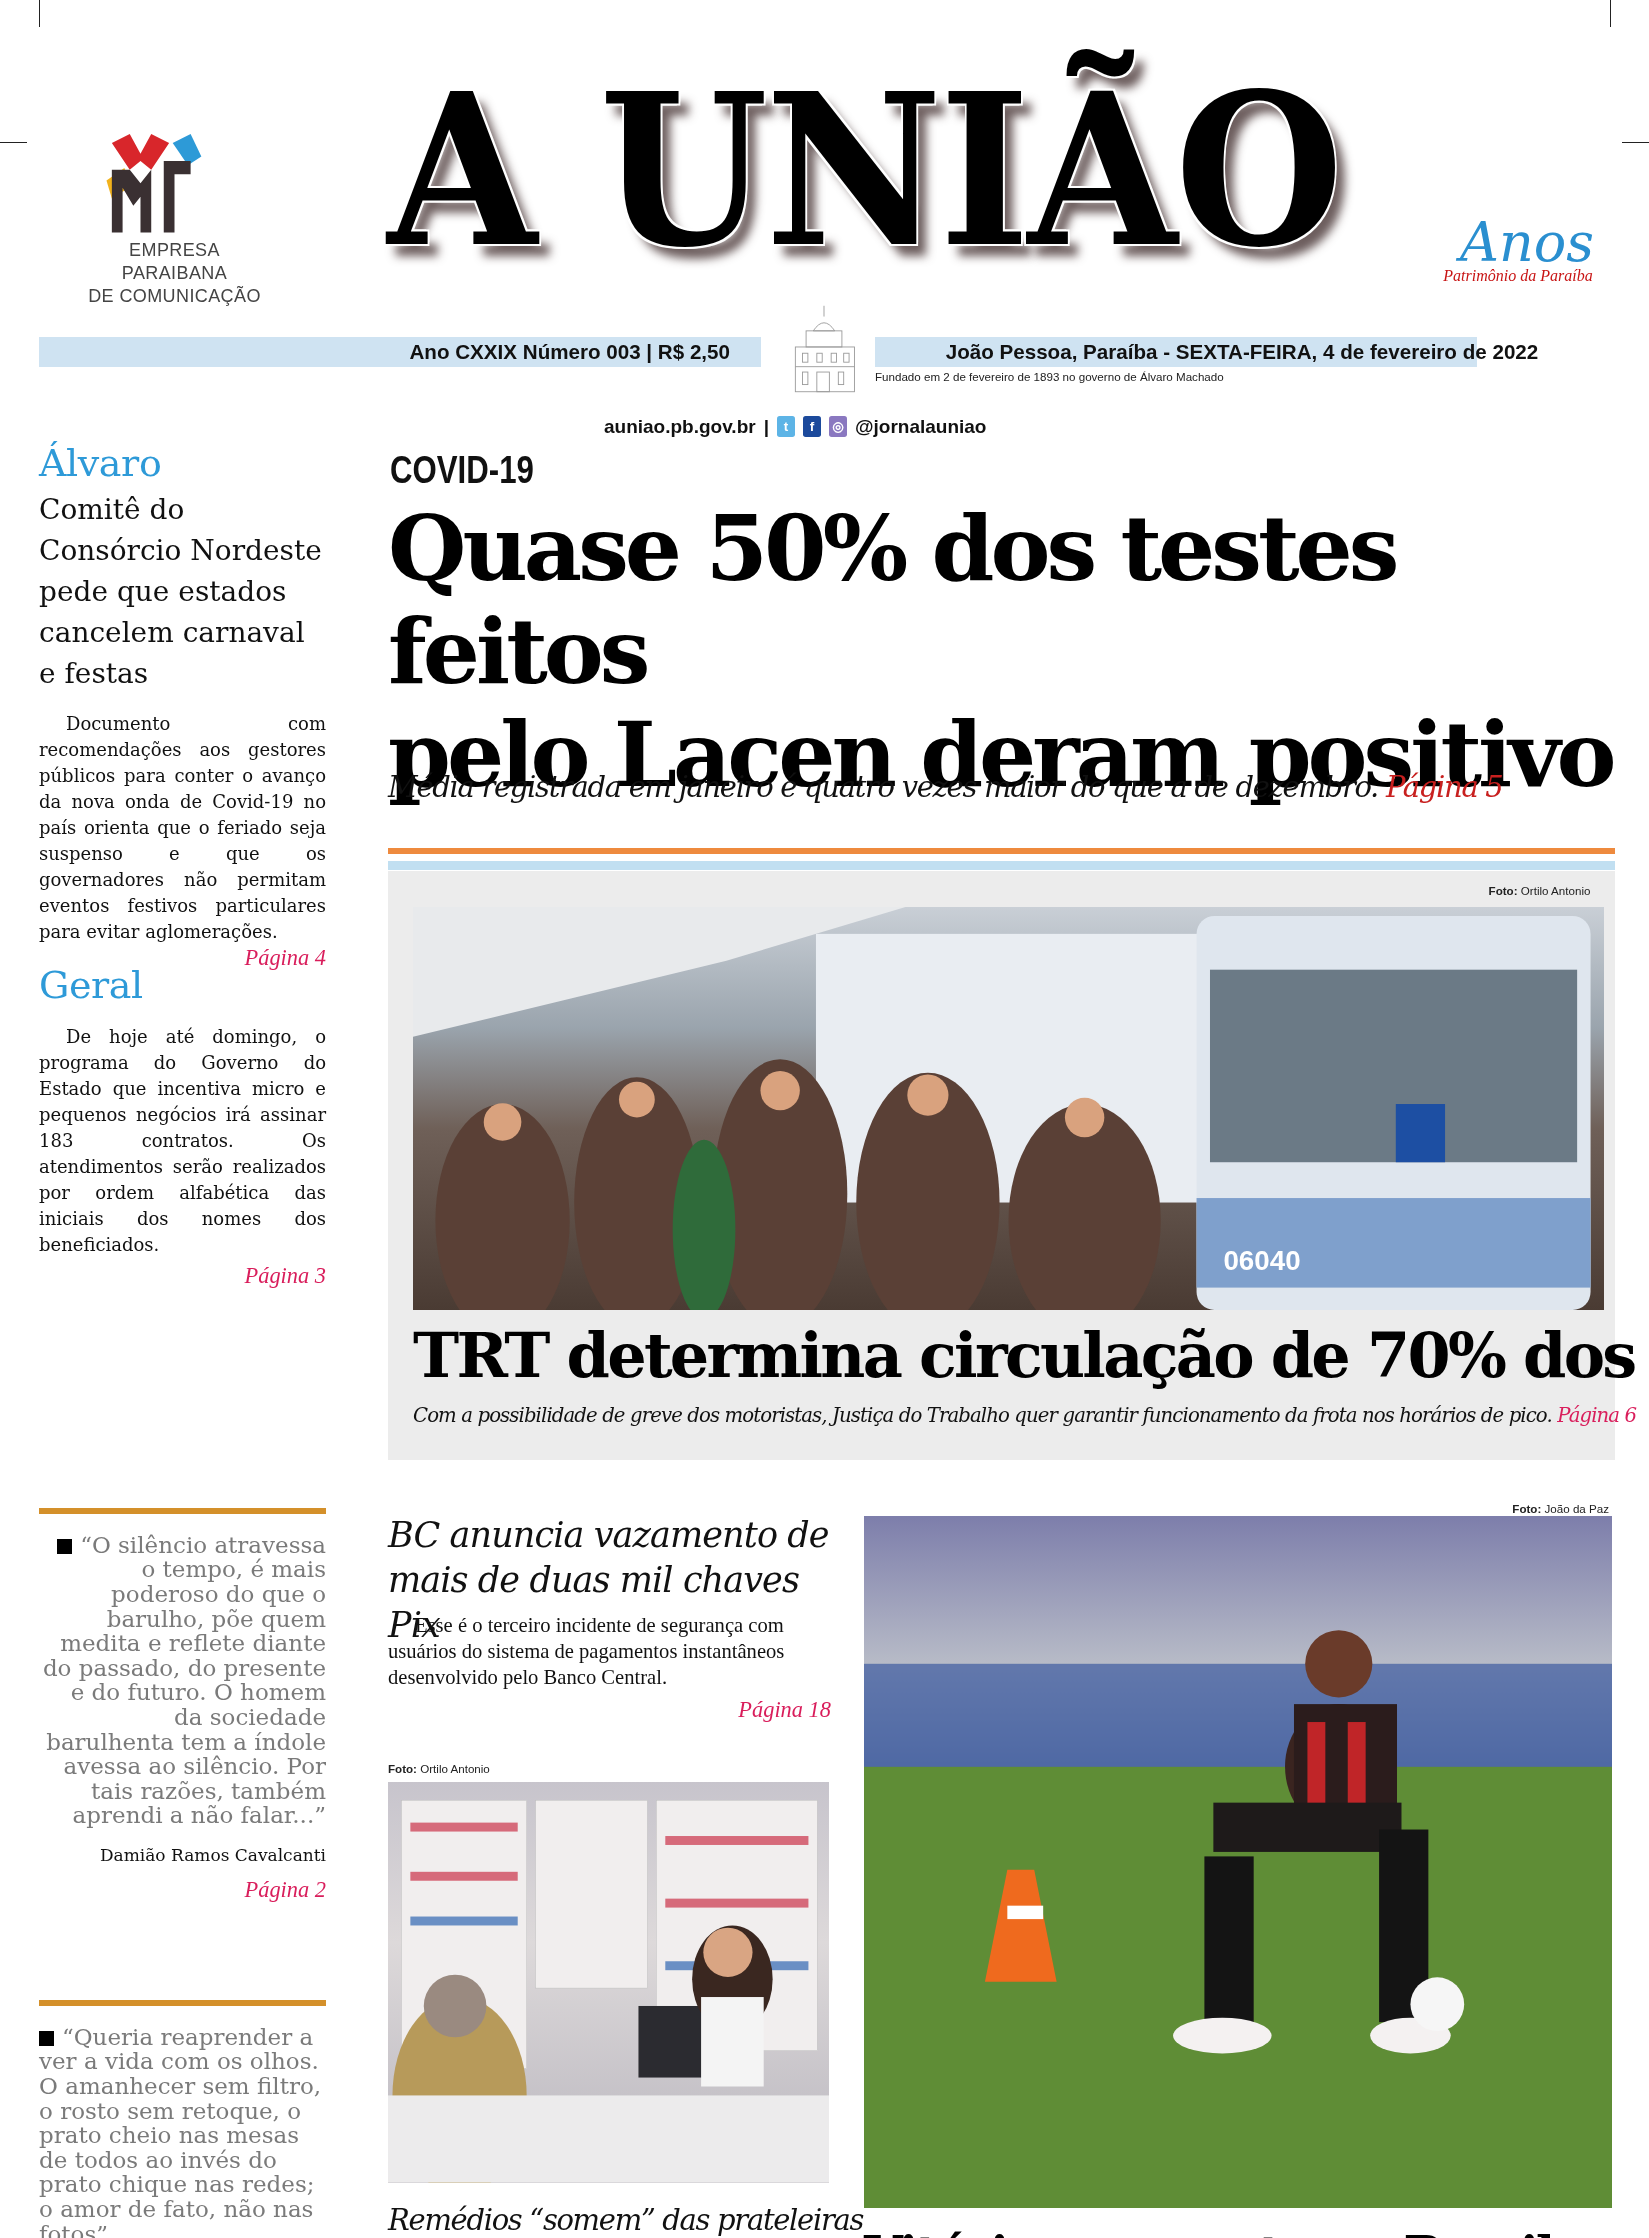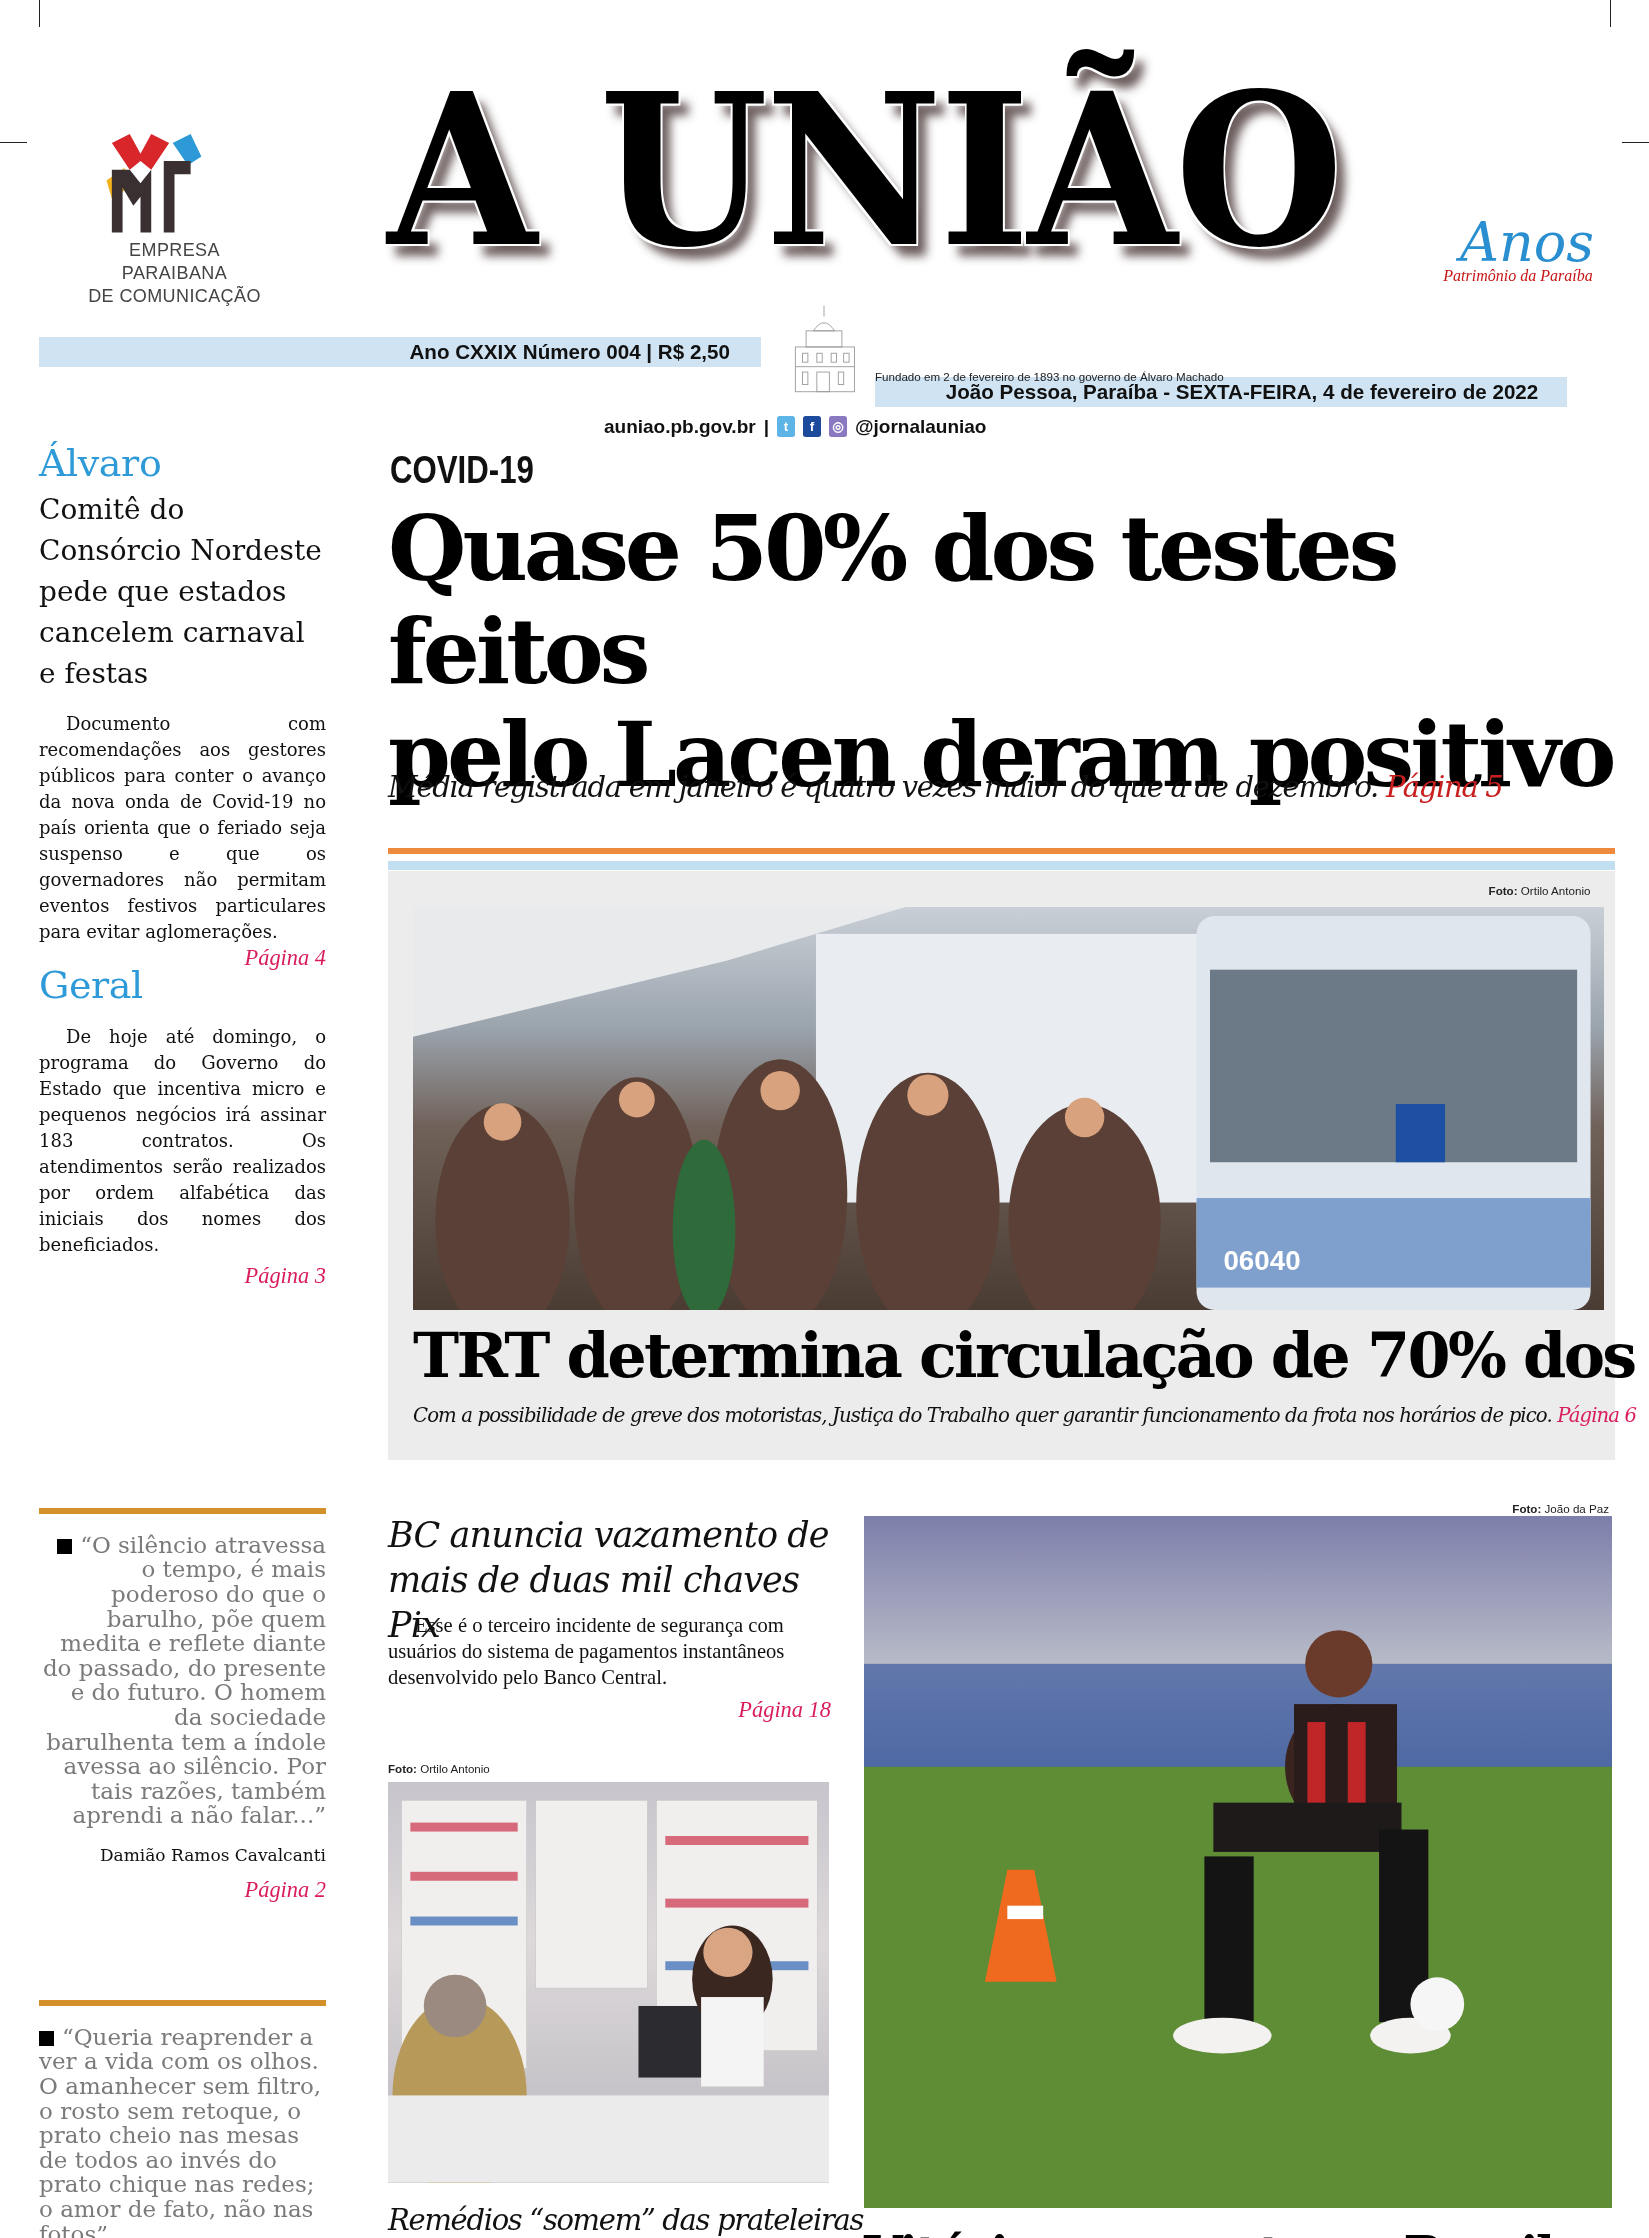--- a/index.html
+++ b/index.html
@@ -10,21 +10,21 @@
   .epc-logo { left:76px; top:134px; width:197px; height:161px; }
   .epc-mark { position:absolute; left:9px; top:0; width:179px; height:103px; }
   .epc-text { position:absolute; left:0; top:105px; width:197px; text-align:center; font-family:"Liberation Sans", sans-serif; font-size:18px; color:#444; line-height:23px; letter-spacing:0.4px; }
   .masthead-title { left:309px; top:36px; width:1110px; height:269px; text-align:center; font-family:"DejaVu Serif", serif; font-weight:900; font-size:210px; line-height:269px; color:#000; letter-spacing:-2.7px; text-shadow: 1.8px 1.8px 0 #fff, -1.8px -1.8px 0 #fff, 1.8px -1.8px 0 #fff, -1.8px 1.8px 0 #fff, 10.7px 11.6px 9.9px rgba(60,40,40,0.75); transform:scaleX(0.92); transform-origin:center; }
   .anniv { left:1424px; top:148px; width:188px; height:148px; }
   .anniv-num { position:absolute; left:0; top:0; width:188px; text-align:center; font-family:"DejaVu Serif", serif; font-weight:bold; font-size:103px; line-height:107px; background:linear-gradient(180deg,#3a1a22 0%,#d81e4f 55%,#f3c3cf 100%); -webkit-background-clip:text; background-clip:text; color:transparent; }
   .anniv-anos { position:absolute; left:36px; top:63px; width:134px; font-family:"DejaVu Serif", serif; font-style:italic; font-size:54px; color:#2a8fd0; }
   .anniv-sub { position:absolute; left:0; top:119px; width:188px; text-align:center; font-family:"Liberation Serif", serif; font-style:italic; font-size:16px; color:#c81414; }
 
   .info-bar-left { left:39px; top:337px; width:722px; height:29.6px; background:#cfe3f2; }
-  .info-bar-right { left:875px; top:337px; width:692px; height:29.6px; background:#cfe3f2;margin-top:40px; }
+  .info-bar-right { left:875px; top:337px; width:602px; height:29.6px; background:#cfe3f2; }
   .info-text { position:absolute; top:0; height:29.6px; line-height:29.6px; font-family:"Liberation Sans", sans-serif; font-weight:bold; font-size:20.6px; color:#111; }
   .building-icon { left:779px; top:304px; width:90px; height:94px; }
   .founded { left:875px; top:370px; font-family:"Liberation Sans", sans-serif; font-size:11.6px; color:#222; }
   .social { left:604px; top:411px; height:31px; font-family:"Liberation Sans", sans-serif; font-weight:bold; font-size:19px; color:#111; display:flex; align-items:center; gap:8px; }
   .soc-ic { width:18px; height:21.5px; border-radius:2.7px; display:inline-flex; align-items:center; justify-content:center; color:#fff; font-size:13.4px; font-weight:bold; }
 
   
   .side { left:39px; width:287px; }
   .sec-title { font-family:"DejaVu Serif", serif; font-size:38px; color:#2e9ad8; font-weight:normal; letter-spacing:-0.4px; }
   .side-head { font-family:"DejaVu Serif", serif; font-size:28px; line-height:41px; color:#111; }
@@ -85,21 +85,21 @@
   </div>
 
   <h1 class="abs masthead-title" style="margin:0;">A UNIÃO</h1>
 
   <div class="abs anniv">
     <div class="anniv-anos">Anos</div>
     <div class="anniv-sub">Patrimônio da Paraíba</div>
   </div>
 
   <div class="abs info-bar-left">
-    <div class="info-text" style="right:31px;">Ano CXXIX Número 004  |  R$ 2,50</div>
+    <div class="info-text" style="right:31px;">Ano CXXIX Número 003  |  R$ 2,50</div>
   </div>
   <svg class="abs building-icon" viewBox="0 0 100 105">
     <g fill="none" stroke="#999" stroke-width="1">
       <line x1="50" y1="2" x2="50" y2="14"></line>
       <path d="M38,30 Q50,12 62,30 Z"></path>
       <rect x="30" y="30" width="40" height="18"></rect>
       <rect x="18" y="48" width="66" height="50"></rect>
       <line x1="18" y1="70" x2="84" y2="70"></line>
       <rect x="26" y="55" width="6" height="10"></rect>
         <rect x="42" y="55" width="6" height="10"></rect>

